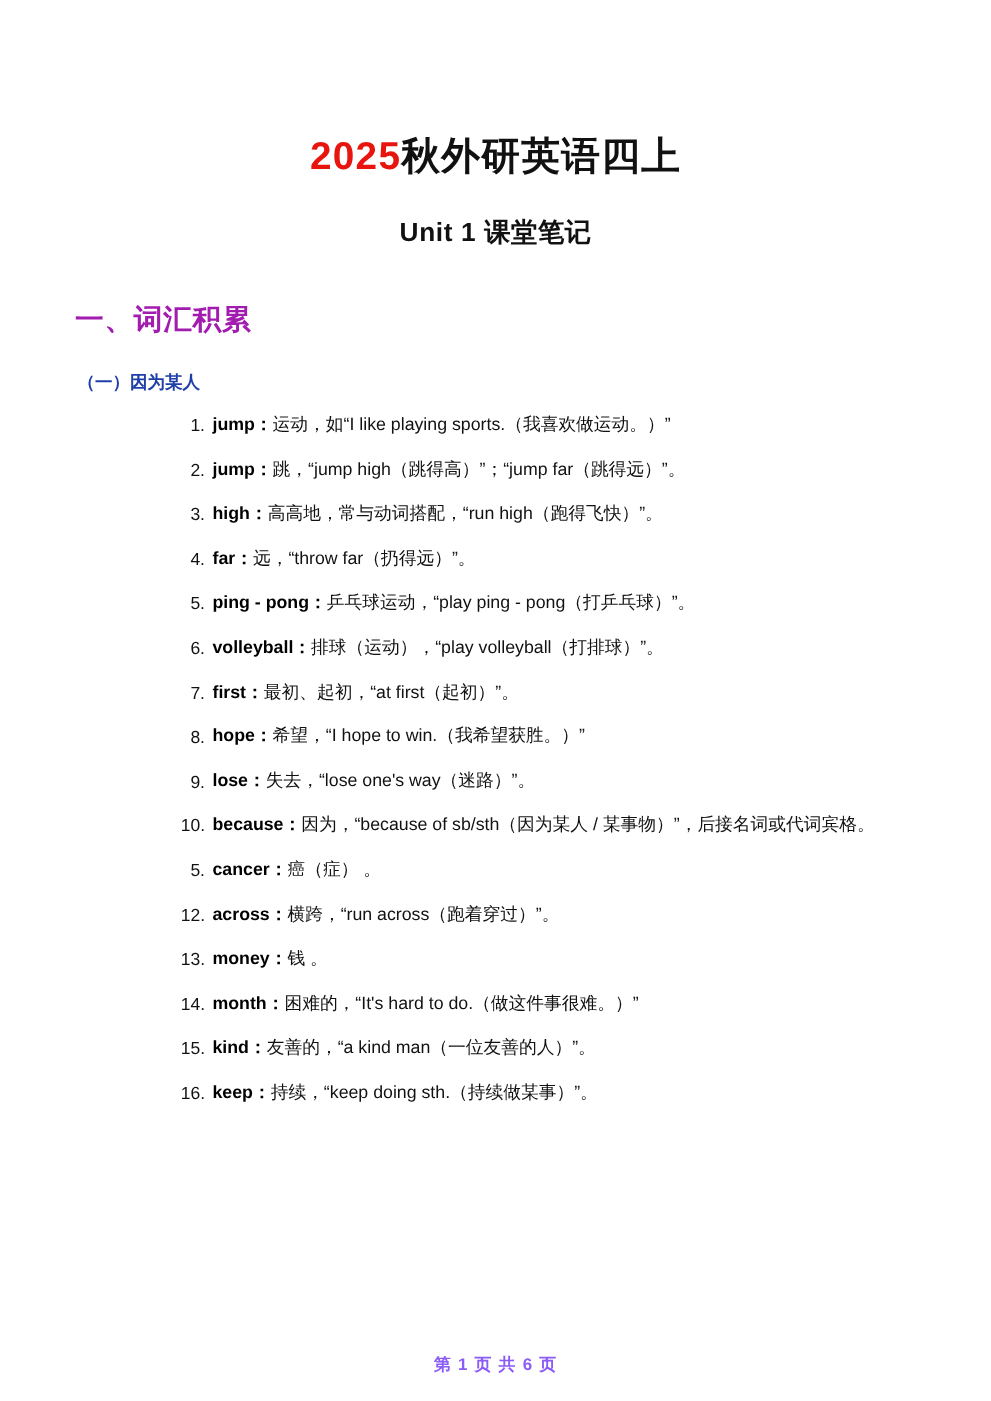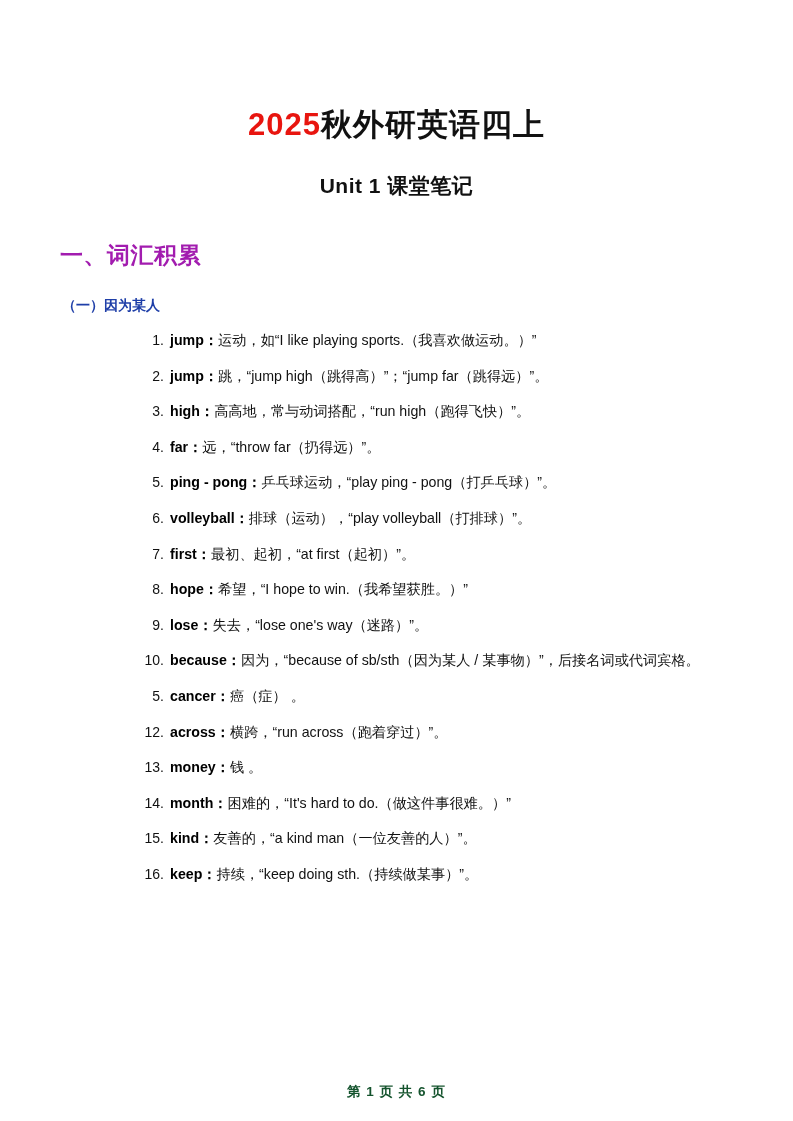--- a/index.html
+++ b/index.html
@@ -95,21 +95,21 @@
     color: #111111;
   }
   .footer {
     position: absolute;
     left: 0;
     right: 0;
     bottom: 56px;
     text-align: center;
     font-size: 13.5px;
     font-weight: bold;
-    color: #14532d;
+    color: #8b5cf6;
     letter-spacing: 1px;
   }
 </style>
 </head>
 <body>
 
 <div class="page">
 
   <div class="title-line">
     <span class="title-red">2025</span><span class="title-black">秋外研英语四上</span>

